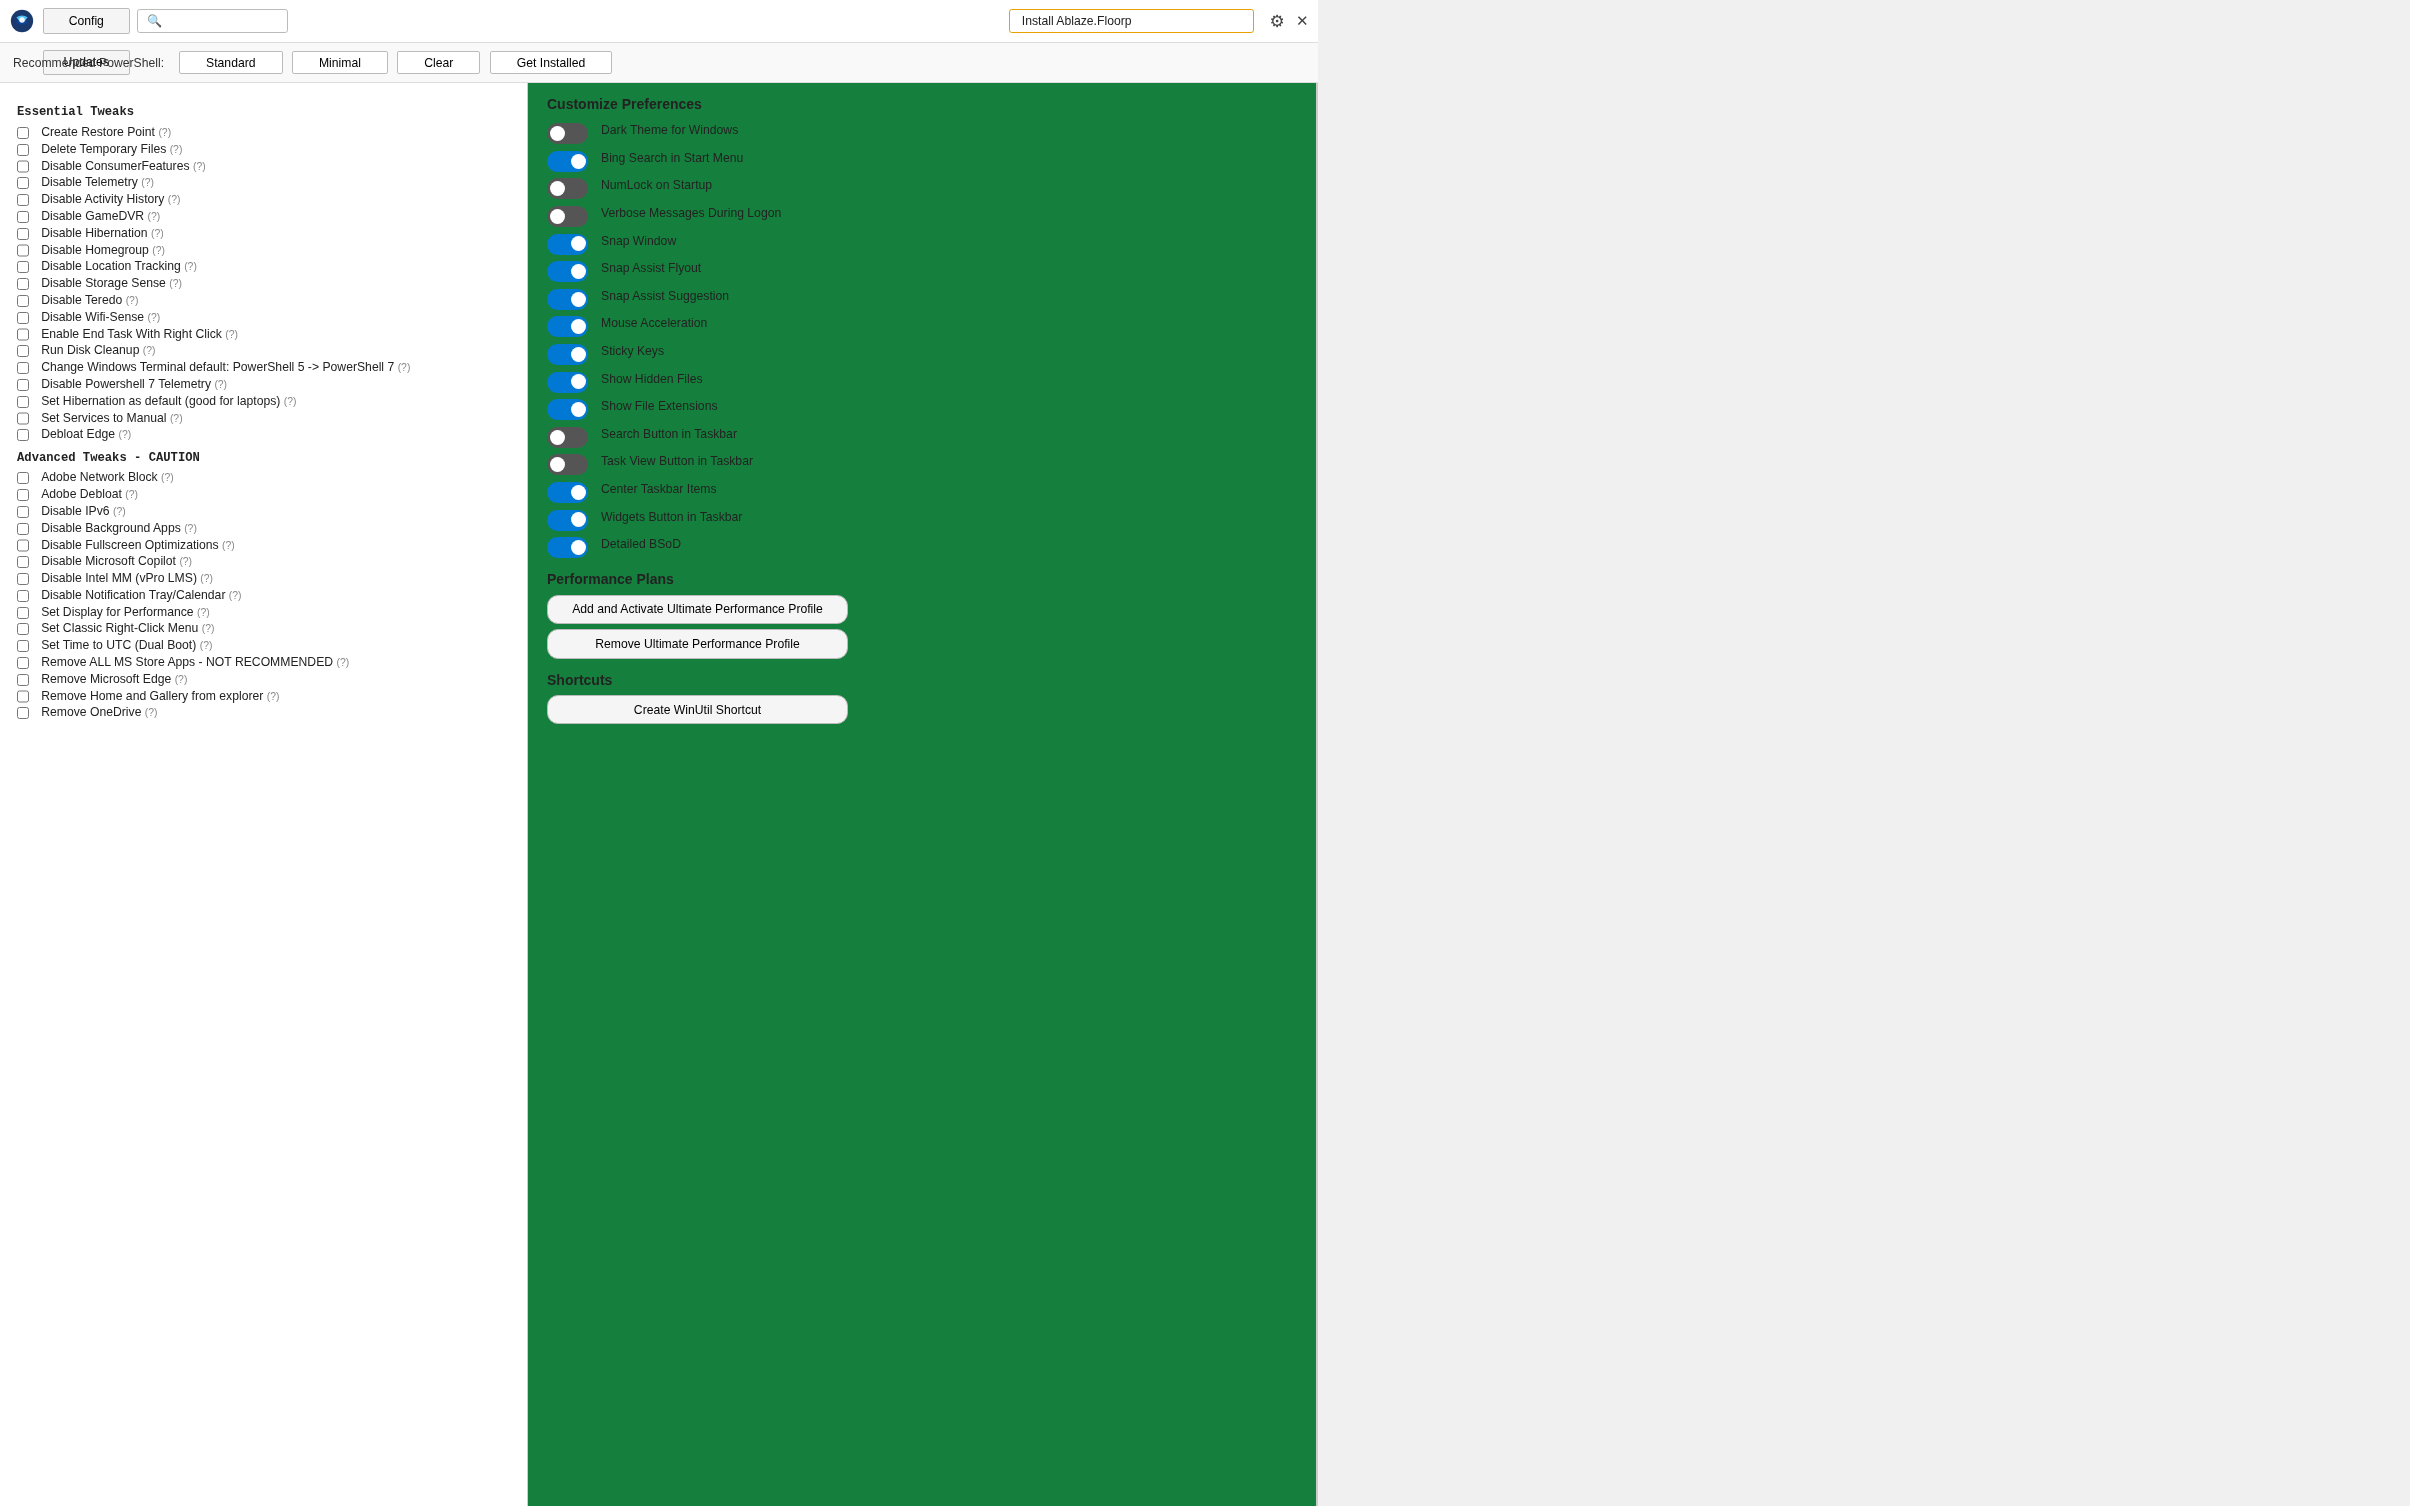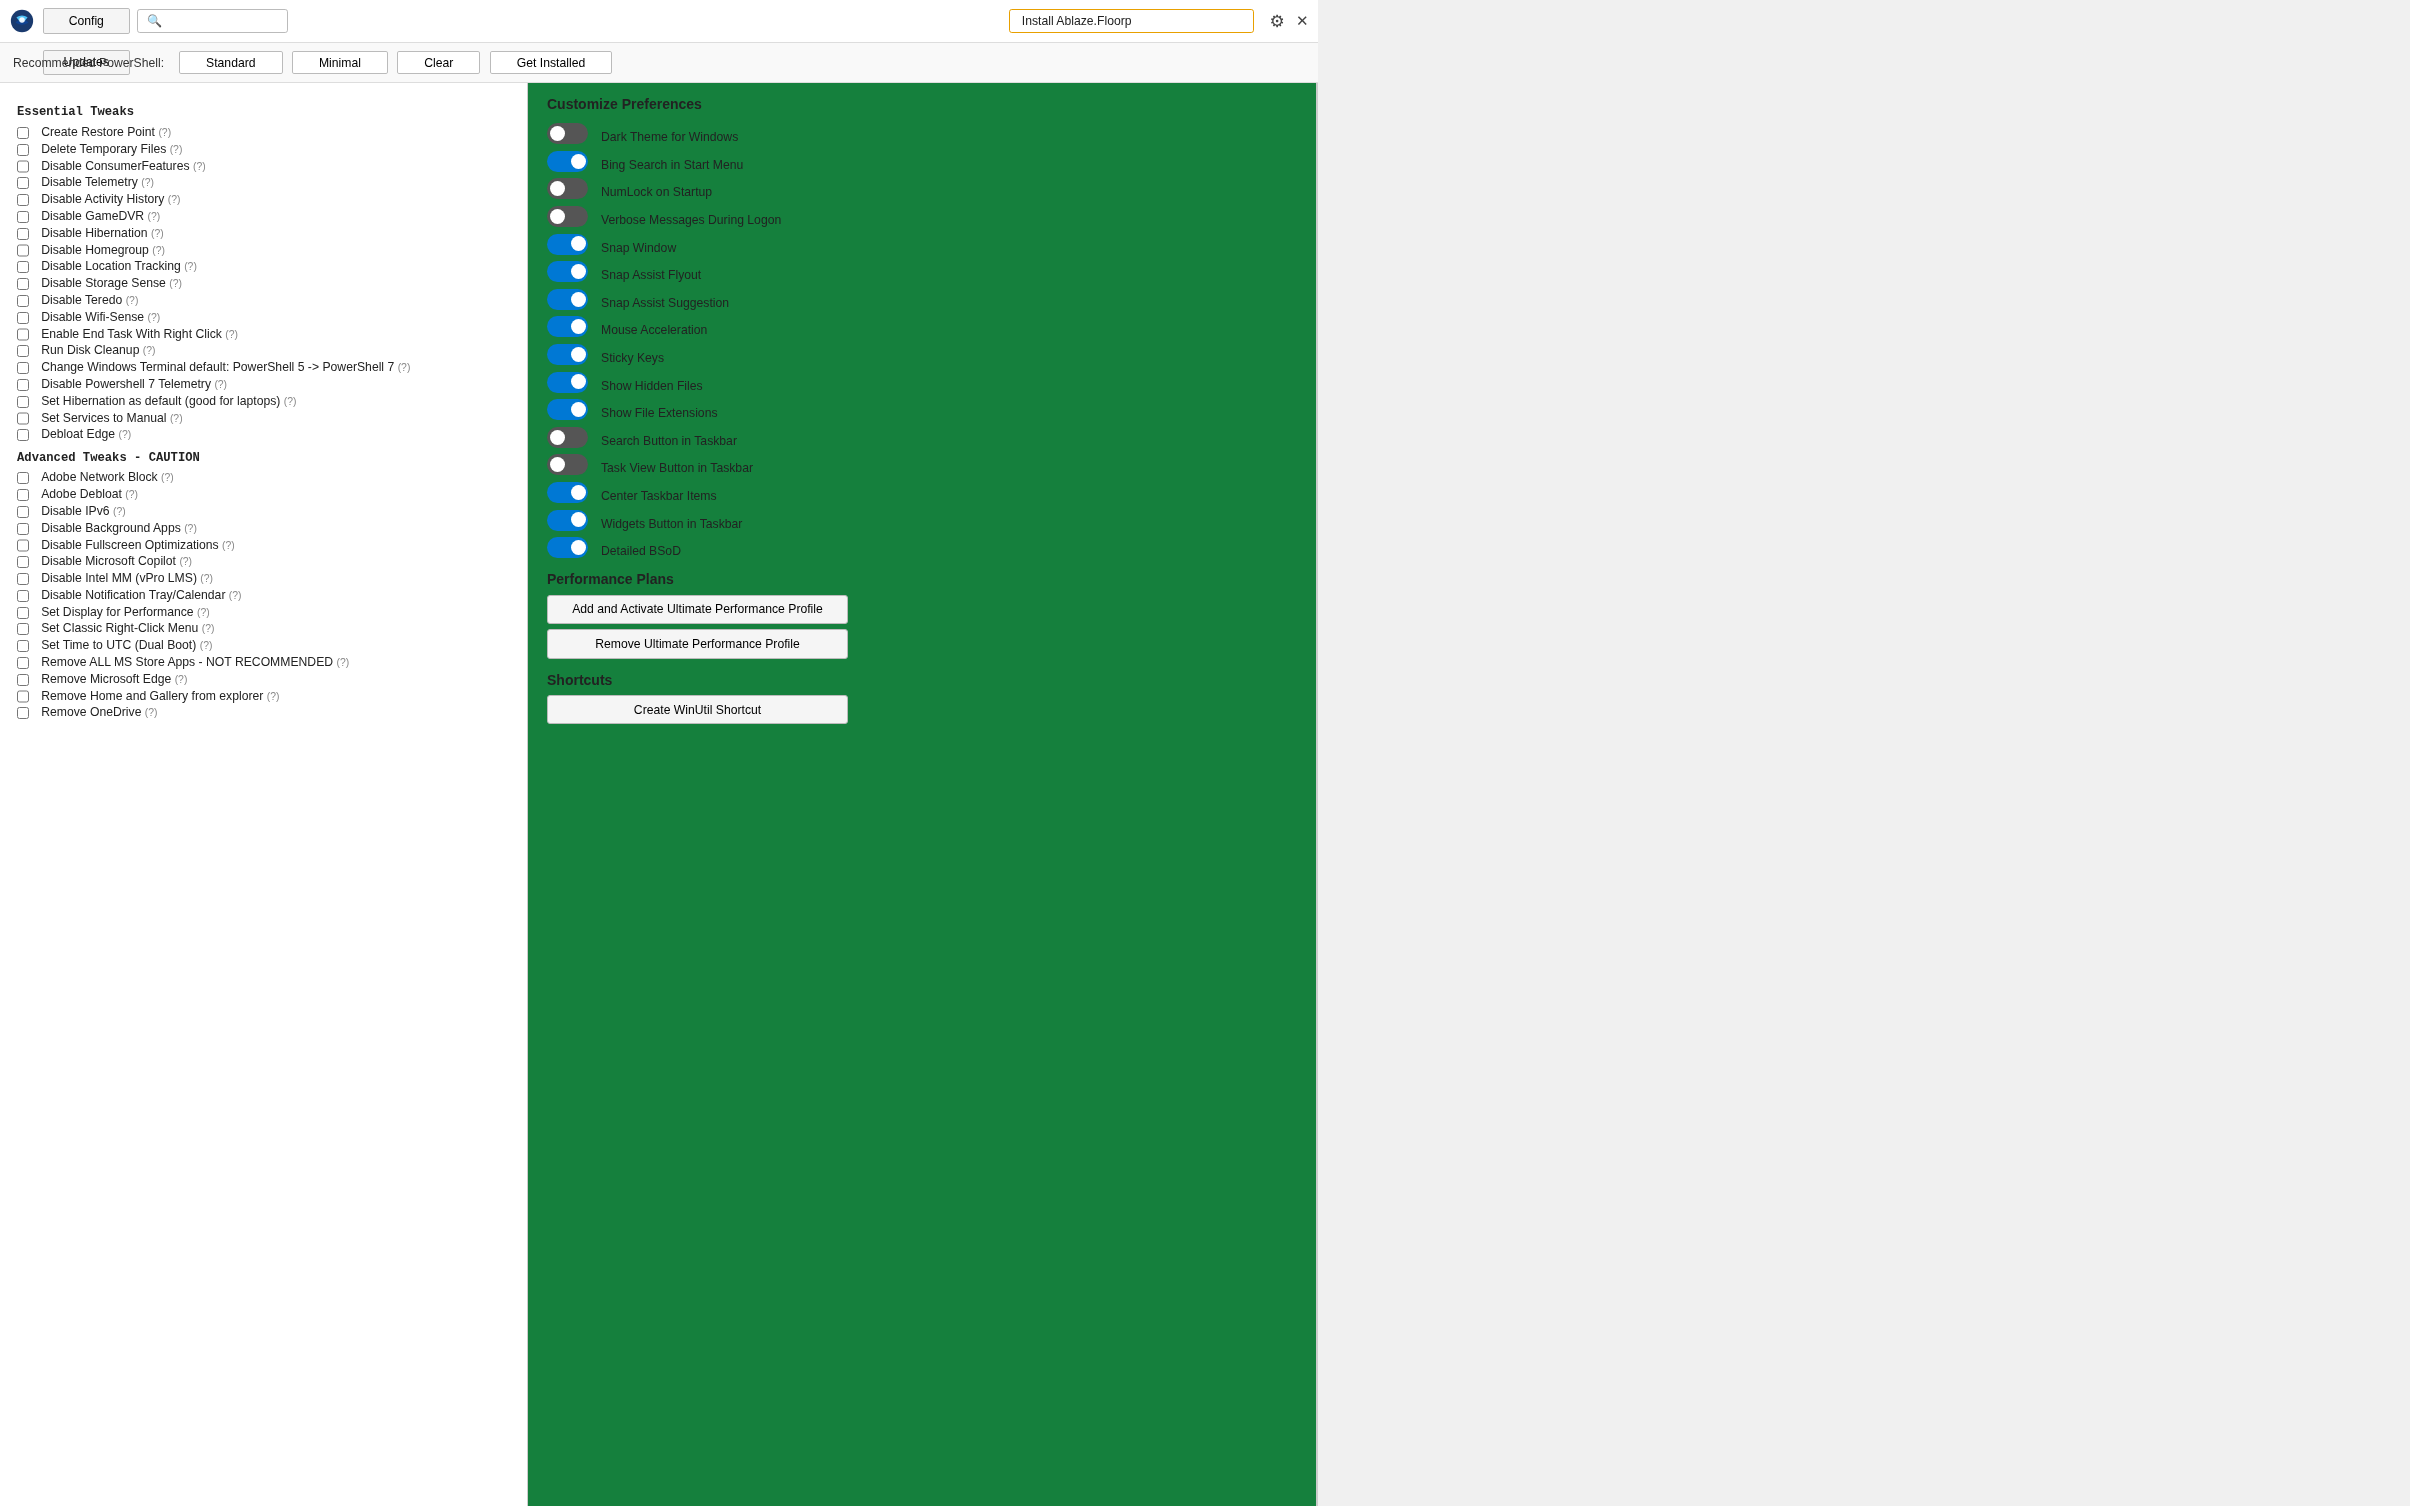--- a/index.html
+++ b/index.html
@@ -144,41 +144,41 @@
     }
     .help-icon {
       color: #888;
       font-size: 10.4px;
       cursor: help;
     }
     .oo-btn, .dns-btn, .perf-btn, .shortcut-btn {
       border: 0.9px solid #bbb;
       background: #f5f5f5;
       padding: 6.6px 21px;
-      border-radius: 3px;
+      border-radius: 11px;
       font-size: 12.2px;
       cursor: pointer;
       margin: 5.6px 0;
     }
     .dns-row {
       display: flex;
       align-items: center;
       gap: 11.3px;
       margin-top: 9.4px;
     }
     .dns-label { font-size: 12.2px; }
     .customize-header {
       font-size: 14px;
       font-weight: bold;
       color: #222;
       margin-bottom: 11.3px;
     }
     .toggle-row {
       display: flex;
-      align-items: flex-end;
+      align-items: flex-start;
       gap: 13px;
       margin: 6.6px 0;
     }
     .toggle {
       position: relative;
       width: 41px;
       height: 21px;
       flex-shrink: 0;
     }
     .toggle-track {

